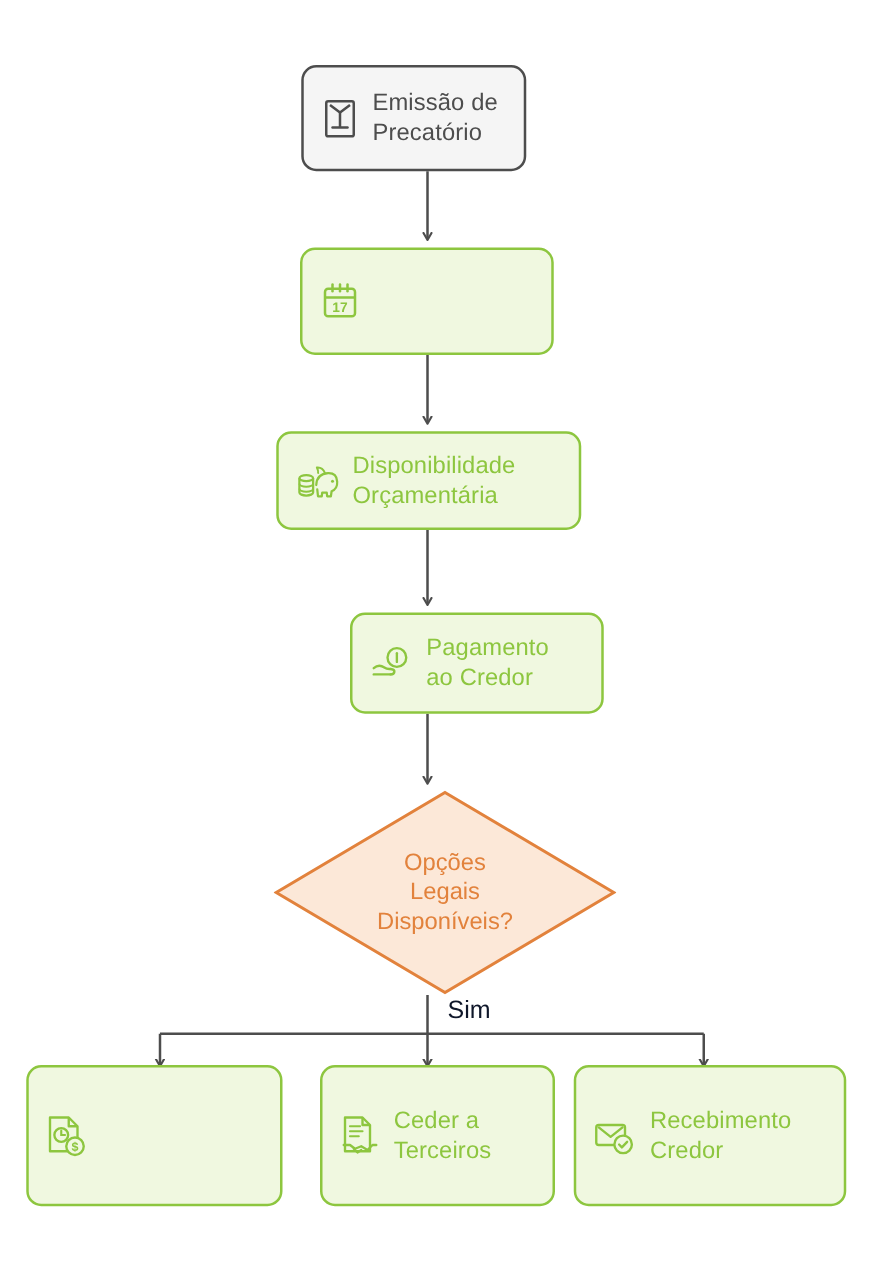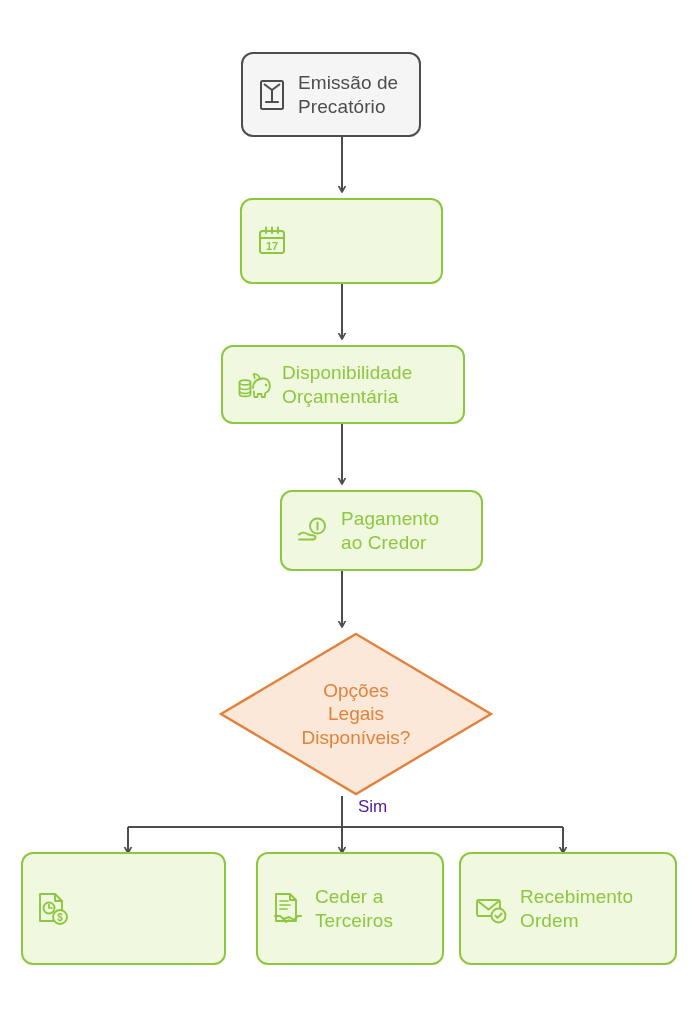--- a/index.html
+++ b/index.html
@@ -50,22 +50,22 @@
     text-align:center;
     color:#e2823c;
     font-size:19px;
     line-height:1.24;
     white-space:pre-line;
     pointer-events:none;
   }
 
   .edge-label {
     position:absolute;
-    font-size:17px;
-    color:#4c1d95;
+    font-size:20px;
+    color:#0f172a;
   }
 </style>
 </head>
 <body>
 
 <div id="stage">
 
   <svg class="edges" viewBox="0 0 698 1024">
     <defs>
       <marker id="arrow" markerWidth="9" markerHeight="9" refX="5.2" refY="4" orient="auto" markerUnits="userSpaceOnUse">
@@ -170,16 +170,16 @@
   </div>
 
   <div class="node n-green" style="left:459px; top:852px; width:218px; height:113px;">
     <svg class="ico" width="34" height="32" viewBox="0 0 34 32">
       <rect x="2" y="7" width="23" height="16" rx="2" fill="none" stroke="#8dc63f" stroke-width="1.9"></rect>
       <path d="M3.5 8.5 L13.5 16.5 L23.5 8.5" fill="none" stroke="#8dc63f" stroke-width="1.9" stroke-linejoin="round"></path>
       <circle cx="23.5" cy="22.5" r="7" fill="#f0f8e0" stroke="#8dc63f" stroke-width="1.9"></circle>
       <path d="M20.3 22.6 l2.2 2.3 l4.2 -4.4" fill="none" stroke="#8dc63f" stroke-width="1.9" stroke-linecap="round" stroke-linejoin="round"></path>
     </svg>
     <span class="label">Recebimento
-Ordem</span>
+Credor</span>
   </div>
 
 </div>
 
 </body></html>

